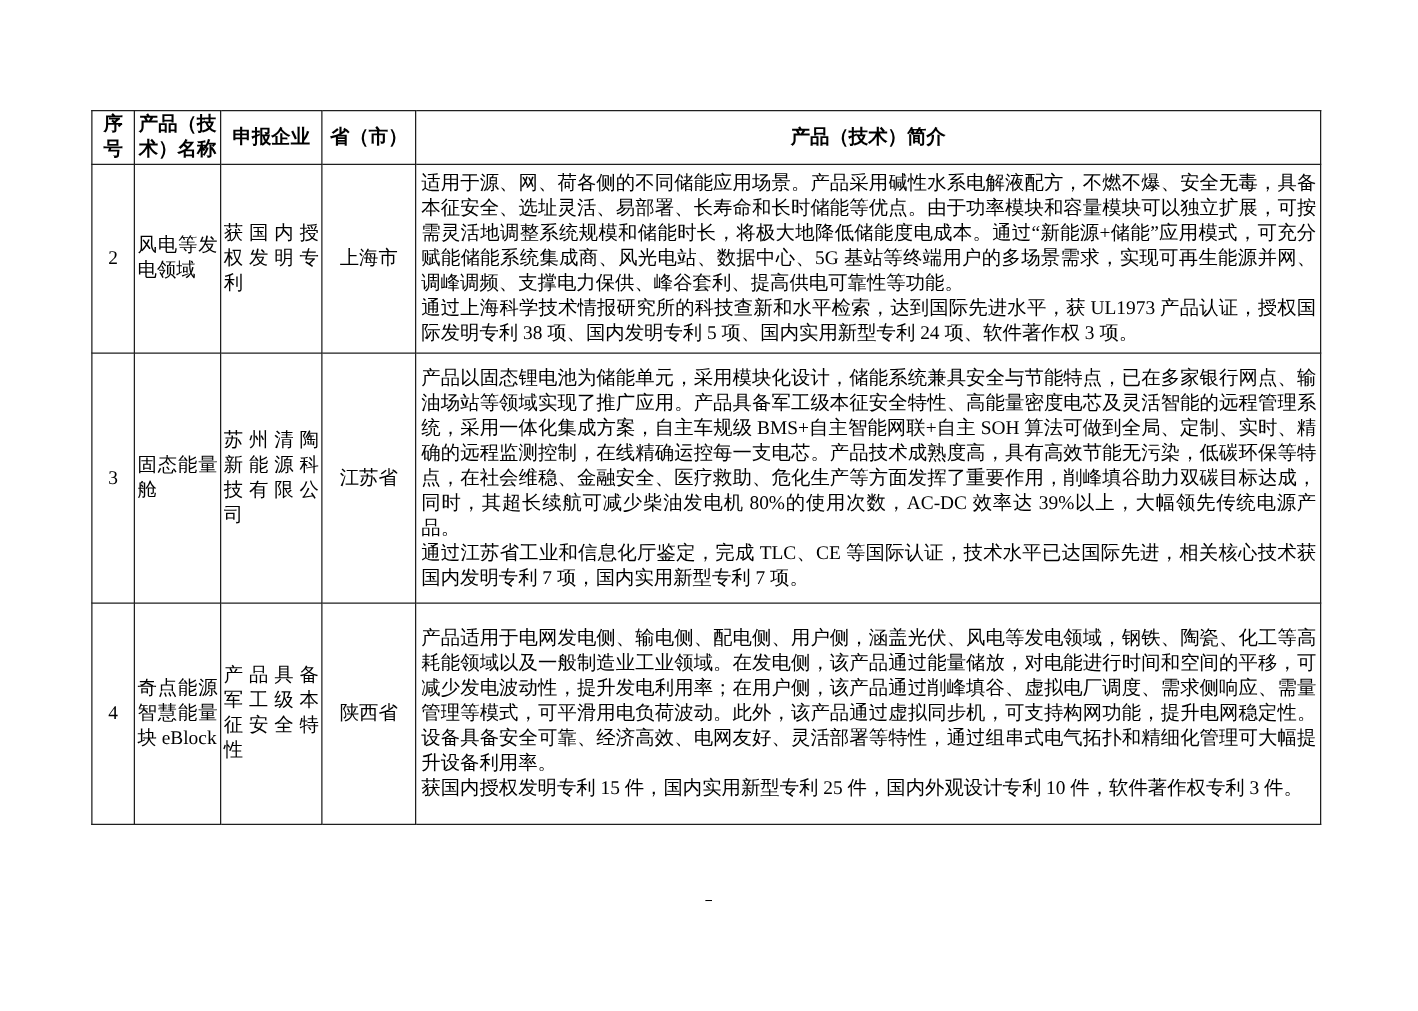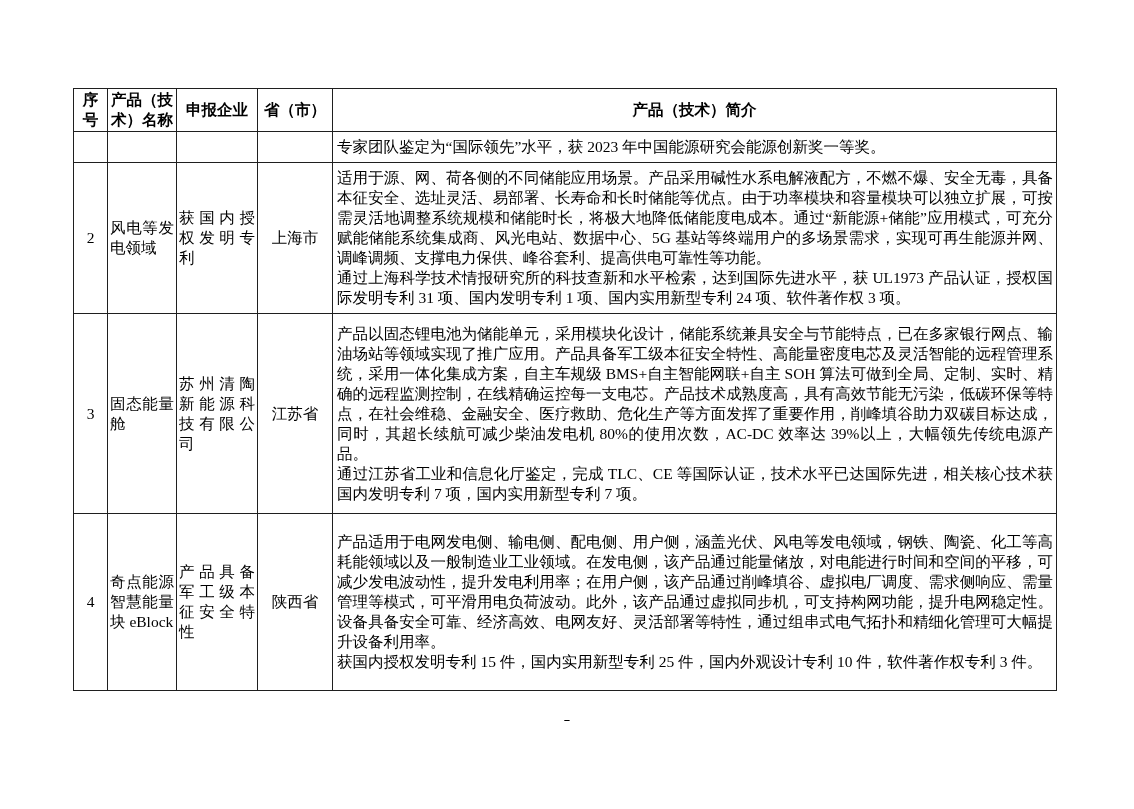--- a/index.html
+++ b/index.html
@@ -49,20 +49,21 @@
   .c-name, .c-company {
     text-align: justify;
     text-justify: inter-ideograph;
     vertical-align: middle;
     padding: 0 2px;
   }
   .c-prov {
     text-align: center;
     vertical-align: middle;
     padding: 0 2px;
+    font-family: Liberation Mono, monospace;
   }
   .c-intro {
     vertical-align: middle;
     text-align: justify;
     text-justify: inter-ideograph;
     padding: 2px 3px 2px 4px;
   }
   .c-intro p { margin: 0; }
   .page-number {
     position: absolute;
@@ -90,38 +91,29 @@
       <tr class="r-head">
         <th>序号</th>
         <th>产品（技术）名称</th>
         <th>申报企业</th>
         <th>省（市）</th>
         <th>产品（技术）简介</th>
       </tr>
     </thead>
     <tbody>
 
-      <tr class="r0">
-        <td class="c-seq"></td>
-        <td class="c-name"></td>
-        <td class="c-company"></td>
-        <td class="c-prov"></td>
-        <td class="c-intro">
-          <p>专家团队鉴定为“国际领先”水平，获 2023 年中国能源研究会能源创新奖一等奖。</p>
-        </td>
-      </tr>
 
       <tr class="r1">
         <td class="c-seq">2</td>
         <td class="c-name">风电等发电领域</td>
         <td class="c-company">获国内授权发明专利</td>
         <td class="c-prov">上海市</td>
         <td class="c-intro">
           <p>适用于源、网、荷各侧的不同储能应用场景。产品采用碱性水系电解液配方，不燃不爆、安全无毒，具备本征安全、选址灵活、易部署、长寿命和长时储能等优点。由于功率模块和容量模块可以独立扩展，可按需灵活地调整系统规模和储能时长，将极大地降低储能度电成本。通过“新能源+储能”应用模式，可充分赋能储能系统集成商、风光电站、数据中心、5G 基站等终端用户的多场景需求，实现可再生能源并网、调峰调频、支撑电力保供、峰谷套利、提高供电可靠性等功能。</p>
-          <p>通过上海科学技术情报研究所的科技查新和水平检索，达到国际先进水平，获 UL1973 产品认证，授权国际发明专利 31 项、国内发明专利 1 项、国内实用新型专利 24 项、软件著作权 3 项。</p>
+          <p>通过上海科学技术情报研究所的科技查新和水平检索，达到国际先进水平，获 UL1973 产品认证，授权国际发明专利 38 项、国内发明专利 5 项、国内实用新型专利 24 项、软件著作权 3 项。</p>
         </td>
       </tr>
 
       <tr class="r2">
         <td class="c-seq">3</td>
         <td class="c-name">固态能量舱</td>
         <td class="c-company">苏州清陶新能源科技有限公司</td>
         <td class="c-prov">江苏省</td>
         <td class="c-intro">
           <p>产品以固态锂电池为储能单元，采用模块化设计，储能系统兼具安全与节能特点，已在多家银行网点、输油场站等领域实现了推广应用。产品具备军工级本征安全特性、高能量密度电芯及灵活智能的远程管理系统，采用一体化集成方案，自主车规级 BMS+自主智能网联+自主 SOH 算法可做到全局、定制、实时、精确的远程监测控制，在线精确运控每一支电芯。产品技术成熟度高，具有高效节能无污染，低碳环保等特点，在社会维稳、金融安全、医疗救助、危化生产等方面发挥了重要作用，削峰填谷助力双碳目标达成，同时，其超长续航可减少柴油发电机 80%的使用次数，AC-DC 效率达 39%以上，大幅领先传统电源产品。</p>

